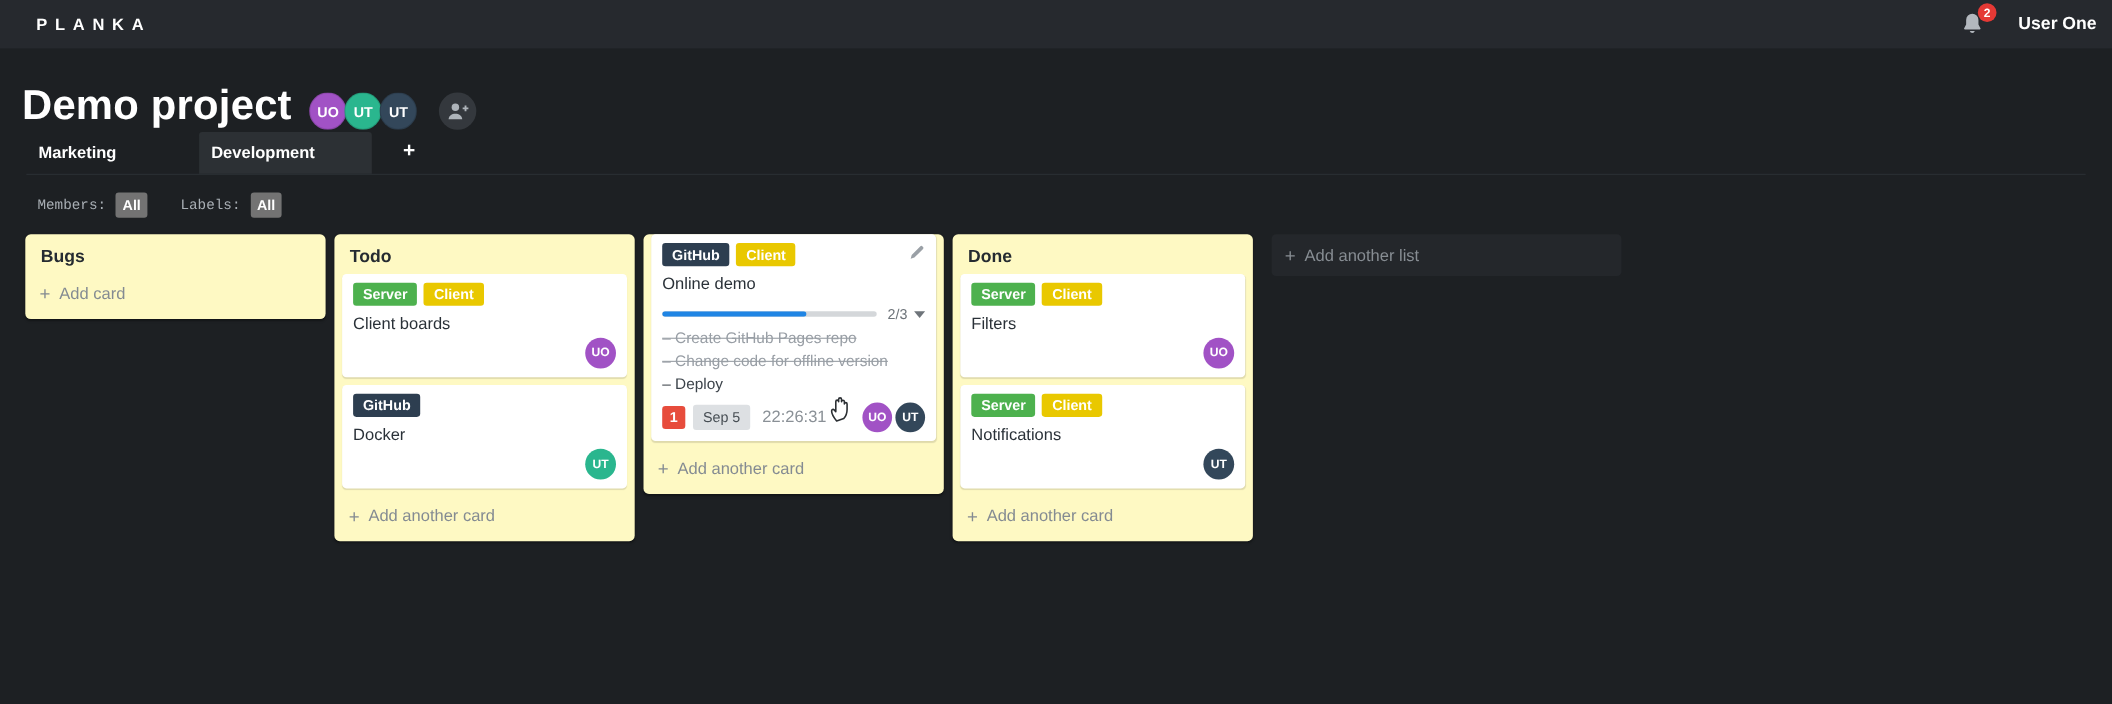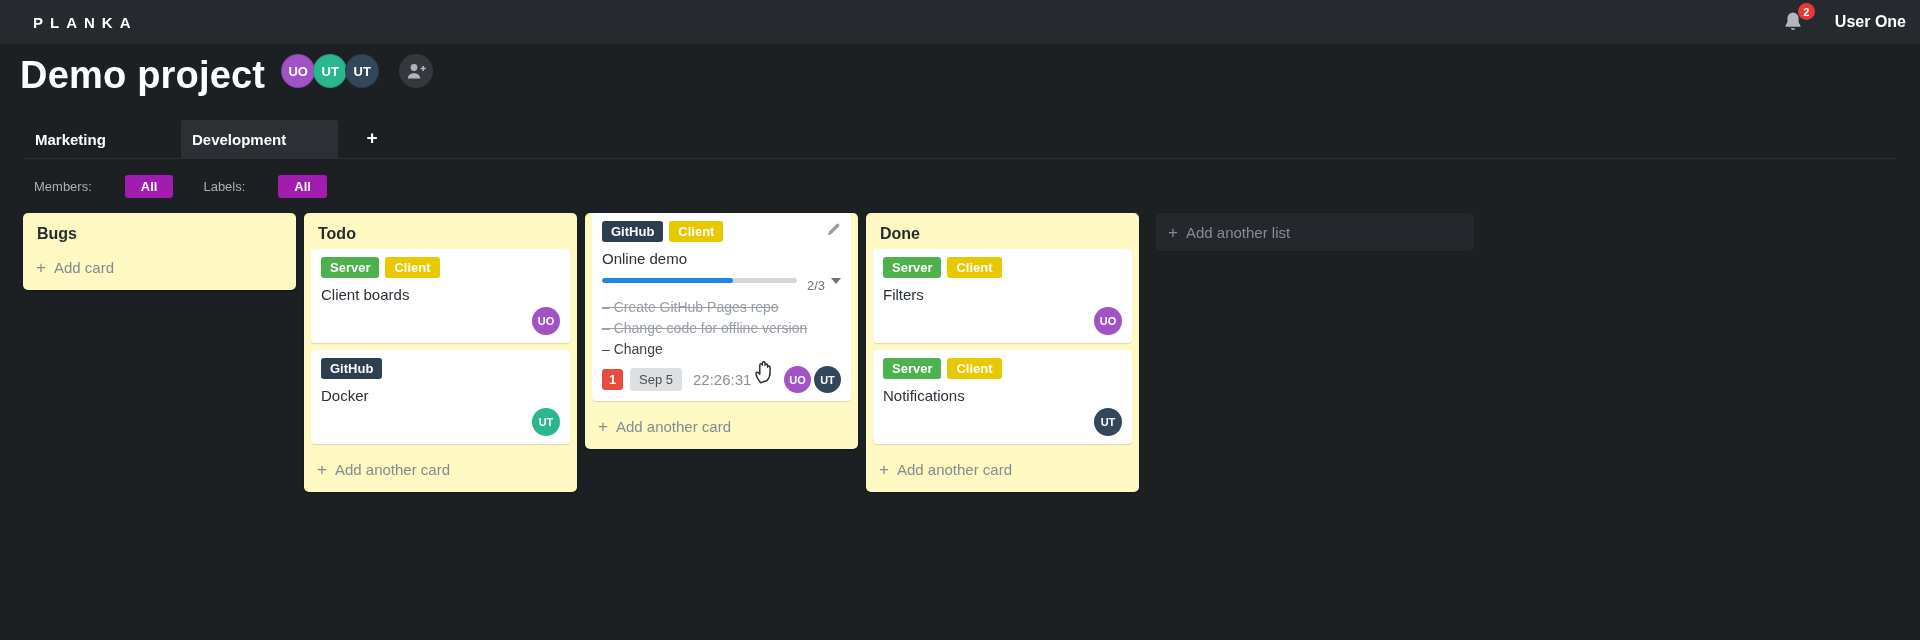--- a/index.html
+++ b/index.html
@@ -17,21 +17,21 @@
   .logo{color:#fff;font-weight:bold;font-size:15px;letter-spacing:7px;cursor:pointer;padding-left:20px;}
   .topbar-right{display:flex;align-items:center;gap:28px;}
   .bell-wrap{position:relative;width:26px;height:26px;cursor:pointer;}
   .badge{
     position:absolute;top:-6px;right:-8px;min-width:17px;height:17px;border-radius:50%;
     background:#e53935;color:#fff;font-size:11px;font-weight:bold;
     display:flex;align-items:center;justify-content:center;padding:0 2px;box-sizing:border-box;
   }
   .user{color:#fff;font-size:16px;font-weight:bold;cursor:pointer;}
   
-  .project-header{display:flex;align-items:flex-start;padding:10px 0 0 20px;height:64px;gap:16px;}
+  .project-header{display:flex;align-items:flex-end;padding:10px 0 0 20px;height:64px;gap:16px;}
   .project-header h1{margin:0;color:#fff;font-size:38px;font-weight:bold;letter-spacing:.2px;}
   .avatars{display:flex;align-items:center;}
   .avatar{
     border-radius:50%;color:#fff;font-weight:bold;display:flex;align-items:center;justify-content:center;
     box-sizing:border-box;flex:none;
   }
   .av34{width:34px;height:34px;font-size:13px;margin-right:1px;}
   .avatars .av34{margin-right:-2px;border:1px solid rgba(0,0,0,.15);}
   .add-member{
     width:34px;height:34px;border-radius:50%;background:#34383d;border:none;cursor:pointer;
@@ -46,24 +46,24 @@
     width:157px;display:flex;align-items:center;padding-left:11px;box-sizing:border-box;
     color:#fff;font-size:15px;font-weight:bold;cursor:pointer;
   }
   .tab.active{background:#2c3034;border-radius:3px 3px 0 0;}
   .add-tab{
     background:none;border:none;color:#fff;font-size:19px;font-weight:bold;cursor:pointer;
     width:40px;display:flex;align-items:center;justify-content:center;margin-left:14px;padding:0 0 3px 0;
   }
   
   .filters{display:flex;align-items:center;margin:14px 0 0 34px;height:26px;}
-  .flabel{color:#a9afb5;font-size:13px;margin-right:9px;}
+  .flabel{color:#a9afb5;font-size:13px;margin-right:9px;font-family:Liberation Mono, monospace;}
   .chip{
-    background:#a21caf;border:none;color:#fff;font-size:13px;font-weight:bold;
-    padding:4px 16px;border-radius:3px;cursor:pointer;margin-right:30px;margin-left:24px;
+    background:#737373;border:none;color:#fff;font-size:13px;font-weight:bold;
+    padding:4px 6px;border-radius:3px;cursor:pointer;margin-right:30px;
   }
   
   .board{display:flex;align-items:flex-start;padding:14px 0 0 23px;}
   .list{
     width:273px;background:#fef9c3;border-radius:5px;margin-right:8px;flex:none;
     box-shadow:0 1px 2px rgba(0,0,0,.35);
   }
   .list-header{padding:12px 14px 6px 14px;}
   .list-title{color:#252b31;font-size:16px;font-weight:bold;cursor:pointer;}
   .cards{padding:0 7px;}
@@ -74,21 +74,21 @@
   .labels-row{display:flex;gap:6px;margin-bottom:7px;align-items:center;}
   .card-label{
     color:#fff;font-size:13px;font-weight:bold;padding:3px 9px;border-radius:3px;line-height:15px;cursor:pointer;
   }
   .card-title{color:#2a3138;font-size:15px;line-height:19px;}
   .card-members{display:flex;justify-content:flex-end;gap:3px;margin-top:3px;}
   .av28{width:28px;height:28px;font-size:11px;}
   .av27{width:27px;height:27px;font-size:11px;}
   .edit-icon{position:absolute;top:9px;right:10px;cursor:pointer;line-height:0;}
   
-  .progress-row{display:flex;align-items:flex-start;margin:10px 0 6px 0;}
+  .progress-row{display:flex;align-items:center;margin:10px 0 6px 0;}
   .progress-track{flex:1;height:5px;border-radius:3px;background:#d4d7da;overflow:hidden;margin-right:10px;}
   .progress-fill{height:100%;border-radius:3px;}
   .progress-label{font-size:13px;color:#6e747a;}
   .caret{
     width:0;height:0;border-left:5px solid transparent;border-right:5px solid transparent;
     border-top:6px solid #6e747a;margin-left:6px;cursor:pointer;
   }
   
   .task{font-size:14px;line-height:17px;margin:4px 0;color:#3c434a;}
   .task.done{color:#989ea5;text-decoration:line-through;}
@@ -215,21 +215,21 @@
             <div class="card-title">Online demo</div>
             <div class="progress-row">
               <div class="progress-track">
                 <div class="progress-fill" style="width: 67%; background: rgb(32, 133, 228);"></div>
               </div>
               <span class="progress-label">2/3</span>
               <span class="caret"></span>
             </div>
             <div class="task done">– Create GitHub Pages repo</div>
             <div class="task done">– Change code for offline version</div>
-            <div class="task">– Change</div>
+            <div class="task">– Deploy</div>
             <div class="card-footer">
               <span class="count-badge" style="background: rgb(231, 76, 60);">1</span>
               <span class="date-badge">Sep 5</span>
               <span class="time-text">22:26:31</span>
               <span class="footer-members">
                 <span class="avatar av27" style="background: rgb(161, 82, 197);">UO</span>
                 <span class="avatar av27" style="background: rgb(51, 71, 90);">UT</span>
               </span>
             </div>
           </div>

